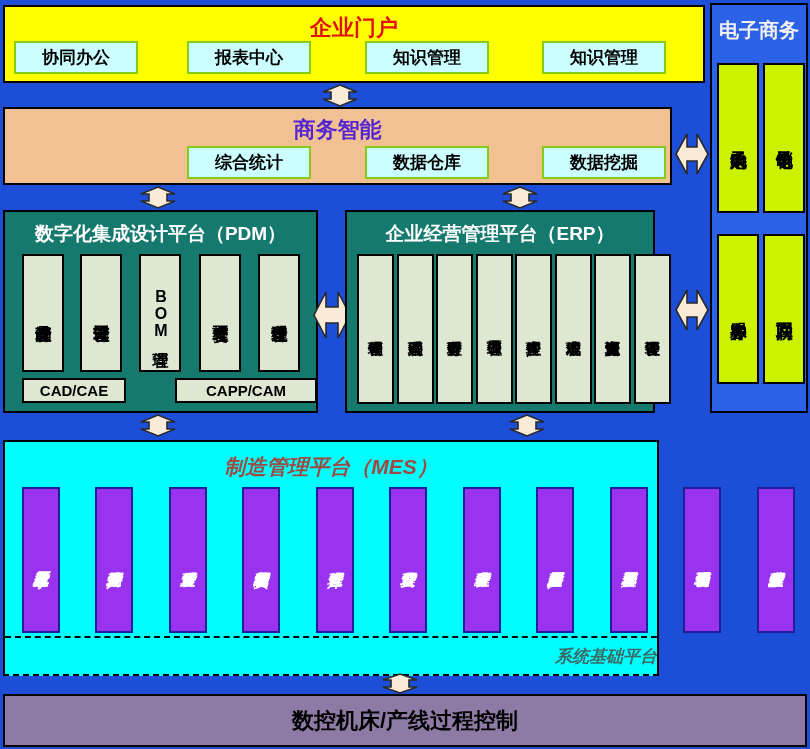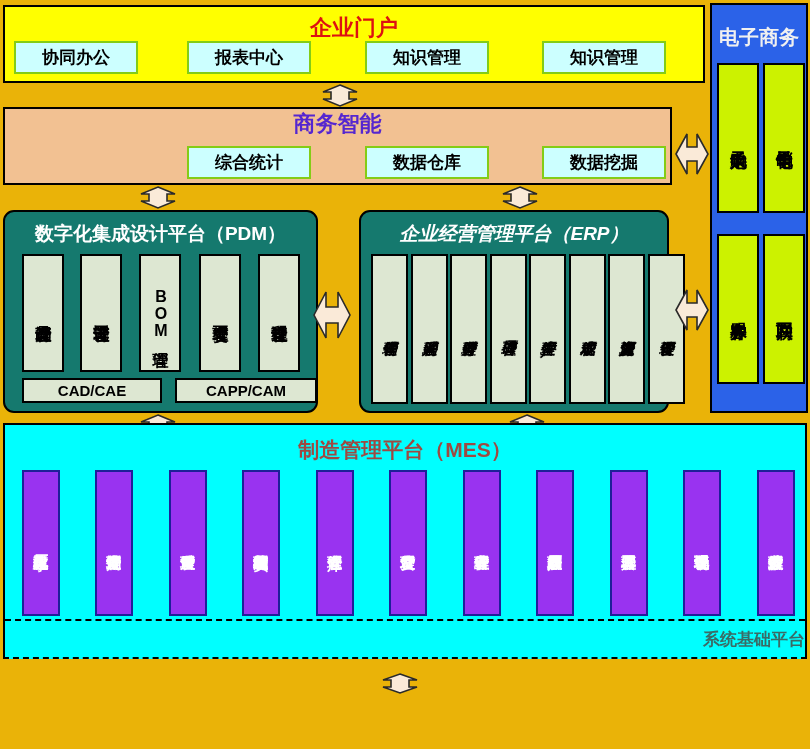--- a/index.html
+++ b/index.html
@@ -1,66 +1,66 @@
 <!DOCTYPE html>
 <html><head>
 <meta charset="utf-8">
 <style>
   * { margin:0; padding:0; box-sizing:border-box; }
   html,body { background:#ffffff; }
   body { font-family:"Liberation Sans", sans-serif; }
   #stage {
-    position:relative; width:810px; height:749px; background:#eab308;
+    position:relative; width:810px; height:749px; background:#1d4ed8;
     overflow:hidden;
   }
   .box { position:absolute; border:2px solid #000; }
   .banner-title { width:100%; text-align:center; font-weight:bold; }
   .chip {
     position:absolute; background:#ccffff; border:2px solid #84cc16;
     display:flex; align-items:center; justify-content:center;
     font-weight:600; font-size:17px; color:#000;
   }
   
   #portal { left:3px; top:5px; width:702px; height:78px; background:#ffff00; }
   #portal .banner-title { padding-top:6px; font-size:22px; color:#dd1111; }
   #portal .chip { top:34px; width:124px; height:33px; }
   
   #bi { left:3px; top:107px; width:669px; height:78px; background:#f2c192; }
-  #bi .banner-title { font-size:22px; color:#5526d0; }
+  #bi .banner-title { padding-top:6px; font-size:22px; color:#5526d0; }
   #bi .chip { top:37px; width:124px; height:33px; }
   
-  .platform { background:#15796e;border-radius:11px; }
+  .platform { background:#15796e; }
   .platform .banner-title { padding-top:9px; font-size:19px; color:#ffffff; }
   #pdm { left:3px; top:210px; width:315px; height:203px; }
-  #erp { left:359px; top:210px; width:310px; height:203px;font-style:italic; }
+  #erp { left:345px; top:210px; width:310px; height:203px; }
   .vcol {
     position:absolute; background:#dde7d2; border:2px solid #000;
     display:flex; align-items:center; justify-content:center;
     writing-mode:vertical-rl; text-orientation:upright;
     font-weight:bold; font-size:16px; color:#000; line-height:1.05;
   }
   #pdm .vcol { top:42px; width:42px; height:118px; }
   #erp .vcol { top:42px; width:37px; height:150px; font-size:15px; }
   .hfoot {
     position:absolute; top:166px; height:25px; background:#dde7d2; border:2px solid #000;
     display:flex; align-items:center; justify-content:center;
     font-weight:bold; font-size:15px; color:#000;
   }
   
   #ecommerce { left:710px; top:3px; width:98px; height:410px; background:#2b62e8; }
-  #ecommerce .banner-title { padding-top:19px; font-size:20px; color:#f0f0f0; }
+  #ecommerce .banner-title { padding-top:12px; font-size:20px; color:#f0f0f0; }
   .ecbox {
     position:absolute; width:42px; height:150px; background:#ccf200; border:2px solid #000;
     display:flex; align-items:center; justify-content:center;
     writing-mode:vertical-rl; text-orientation:upright;
     font-weight:bold; font-size:17px; color:#000; line-height:1.05;
   }
   
-  #mes { left:3px; top:423px; width:804px; height:236px; background:#00ffff;
-         border-bottom:2px dashed #000; }
+  #mes { left:3px; top:440px; width:656px; height:236px; background:#00ffff;
+         border-bottom:2px dashed #000;font-style:italic; }
   #mes .banner-title { padding-top:11px; font-size:21px; color:#9e4a42; }
   .mescol {
     position:absolute; top:45px; width:38px; height:146px;
     background:#9933f0; border:2px solid #1f1f99;
     display:flex; align-items:center; justify-content:center;
     writing-mode:vertical-rl; text-orientation:upright;
     font-weight:bold; font-size:15px; color:#ffffff; line-height:1.02;
   }
   #mes-divider { position:absolute; left:0; top:194px; width:100%; height:0;
     border-top:2px dashed #000; }
@@ -105,21 +105,21 @@
     <polygon points="18,1 35,8 27,8 27,15 35,15 18,22 1,15 9,15 9,8 1,8"></polygon>
   </svg>
 
   <div id="pdm" class="box platform">
     <div class="banner-title">数字化集成设计平台（PDM）</div>
     <div class="vcol" style="left:17px">产品设计管理</div>
     <div class="vcol" style="left:75px">工艺设计管理</div>
     <div class="vcol" style="left:134px">BOM管理</div>
     <div class="vcol" style="left:194px">变更管理</div>
     <div class="vcol" style="left:253px">设计过程管理</div>
-    <div class="hfoot" style="left:17px; width:140px">CAD/CAE</div>
+    <div class="hfoot" style="left:17px; width:104px">CAD/CAE</div>
     <div class="hfoot" style="left:170px; width:142px">CAPP/CAM</div>
   </div>
 
   <svg class="arrow" style="left:313px; top:290px" width="38" height="50" viewBox="0 0 38 50">
     <polygon points="1,25 13,2 13,17 25,17 25,2 37,25 25,48 25,33 13,33 13,48"></polygon>
   </svg>
 
   <div id="erp" class="box platform">
     <div class="banner-title">企业经营管理平台（ERP）</div>
     <div class="vcol" style="left:10px">销售管理</div>
@@ -168,14 +168,17 @@
     <div class="mescol" style="left:678px">设备现场管理</div>
     <div class="mescol" style="left:752px">作业绩效管理</div>
     <div id="mes-divider"></div>
     <div id="foundation-label">系统基础平台</div>
   </div>
 
   <svg class="arrow" style="left:382px; top:673px" width="36" height="21" viewBox="0 0 36 21">
     <polygon points="18,1 35,7 27,7 27,14 35,14 18,20 1,14 9,14 9,7 1,7"></polygon>
   </svg>
 
+  <div id="control" class="box">
+    <div class="banner-title">数控机床/产线过程控制</div>
+  </div>
 
 </div>
 
 </body></html>

